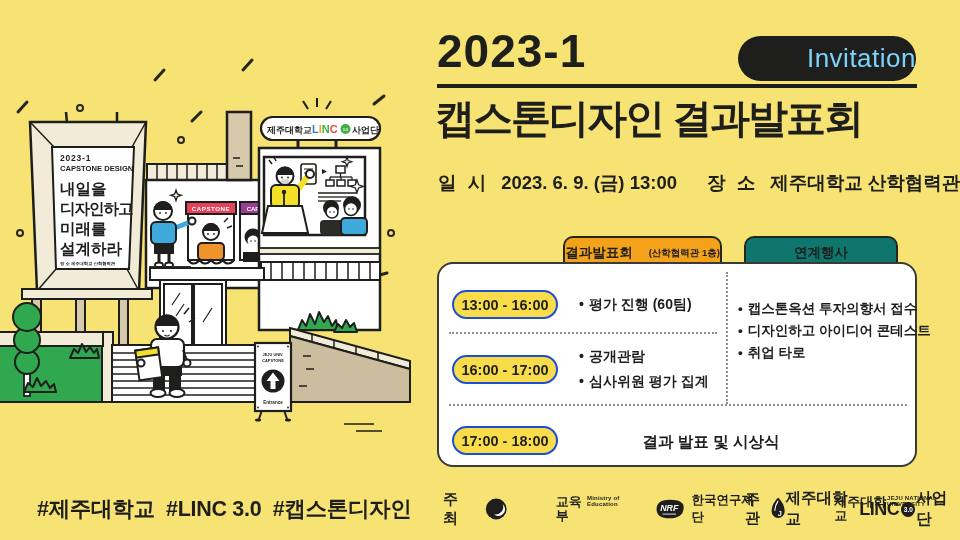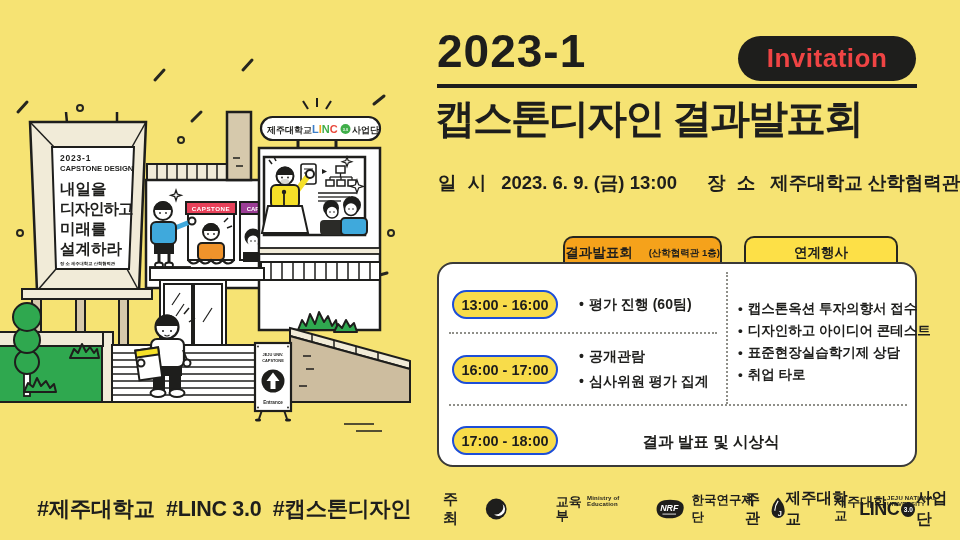--- a/index.html
+++ b/index.html
@@ -4,34 +4,34 @@
 <style>
   html,body{margin:0;padding:0;}
   .stage{position:relative;width:960px;height:540px;background:#F6E373;overflow:hidden;
          font-family:"Liberation Sans",sans-serif;color:#1E1E1C;}
   .abs{position:absolute;}
   svg{font-family:"Liberation Sans",sans-serif;}
 
   
   #semester-title{left:437px;top:28px;font-size:46px;font-weight:900;letter-spacing:1px;line-height:1;}
   #invitation-badge{left:738px;top:36px;width:178px;height:45px;background:#1E1E1C;border-radius:24px;
-       display:flex;align-items:center;justify-content:center;color:#ef4444;font-size:26px;font-weight:700;letter-spacing:.5px;}
+       display:flex;align-items:center;justify-content:flex-end;color:#7dd3fc;font-size:26px;font-weight:400;letter-spacing:.5px;}
   #title-underline{left:437px;top:84px;width:480px;height:4px;background:#1E1E1C;}
   #main-title{left:435px;top:95px;width:500px;font-size:40px;font-weight:900;letter-spacing:-2px;line-height:1.15;}
   #info-line{left:438px;top:170px;display:flex;align-items:baseline;font-size:18.5px;white-space:nowrap;}
   .info-label{font-weight:800;letter-spacing:3px;}
   .info-value{font-weight:700;margin-left:12px;}
   .info-gap{width:30px;}
 
   
   .tab{top:236px;height:30px;border:2px solid #26261F;border-bottom:none;border-radius:10px 10px 0 0;
        display:flex;align-items:center;justify-content:center;font-weight:800;z-index:1;}
   #tab-presentation{left:563px;width:155px;background:#F5A21B;font-size:13.5px;gap:16px;}
   #tab-presentation .sub{font-size:9.5px;font-weight:700;}
-  #tab-side{left:744px;width:150px;background:#fde047;font-size:13.5px;}
+  #tab-side{left:744px;width:150px;background:#0f766e;font-size:13.5px;}
 
   
   #schedule-card{left:437px;top:262px;width:480px;height:205px;background:#fff;border:2px solid #3A3A38;
        border-radius:16px;z-index:2;box-sizing:border-box;}
   .time-pill{left:13px;width:106px;height:29px;background:#F8DC4A;border:2px solid #1d4ed8;border-radius:999px;
        display:flex;align-items:center;justify-content:center;font-size:14.5px;font-weight:800;box-sizing:border-box;}
   #pill-1{top:26px;} #pill-2{top:91px;} #pill-3{top:162px;}
   .bullet-item{font-size:14px;font-weight:700;line-height:20px;white-space:nowrap;}
   .bullet-item::before{content:"\2022";margin-right:5px;}
   #row1-item{left:140px;top:30px;}
@@ -375,21 +375,20 @@
     </div>
     <div class="abs dotted-h" id="dot-2"></div>
     <div class="abs" id="dot-v"></div>
 
     <div class="abs time-pill" id="pill-3">17:00 - 18:00</div>
     <div class="abs" id="finale-text">결과 발표 및 시상식</div>
 
     <div class="abs" id="side-events">
       <div class="bullet-item">캡스톤옥션 투자의향서 접수</div>
       <div class="bullet-item">디자인하고 아이디어 콘테스트</div>
-      <div class="bullet-item">표준현장실습학기제 상담</div>
       <div class="bullet-item">취업 타로</div>
     </div>
   </div>
 
   <div class="abs" id="hashtags">
     <div class="line">#제주대학교  #LINC 3.0  #캡스톤디자인</div>
     
   </div>
 
   <div class="abs" id="host-group">

